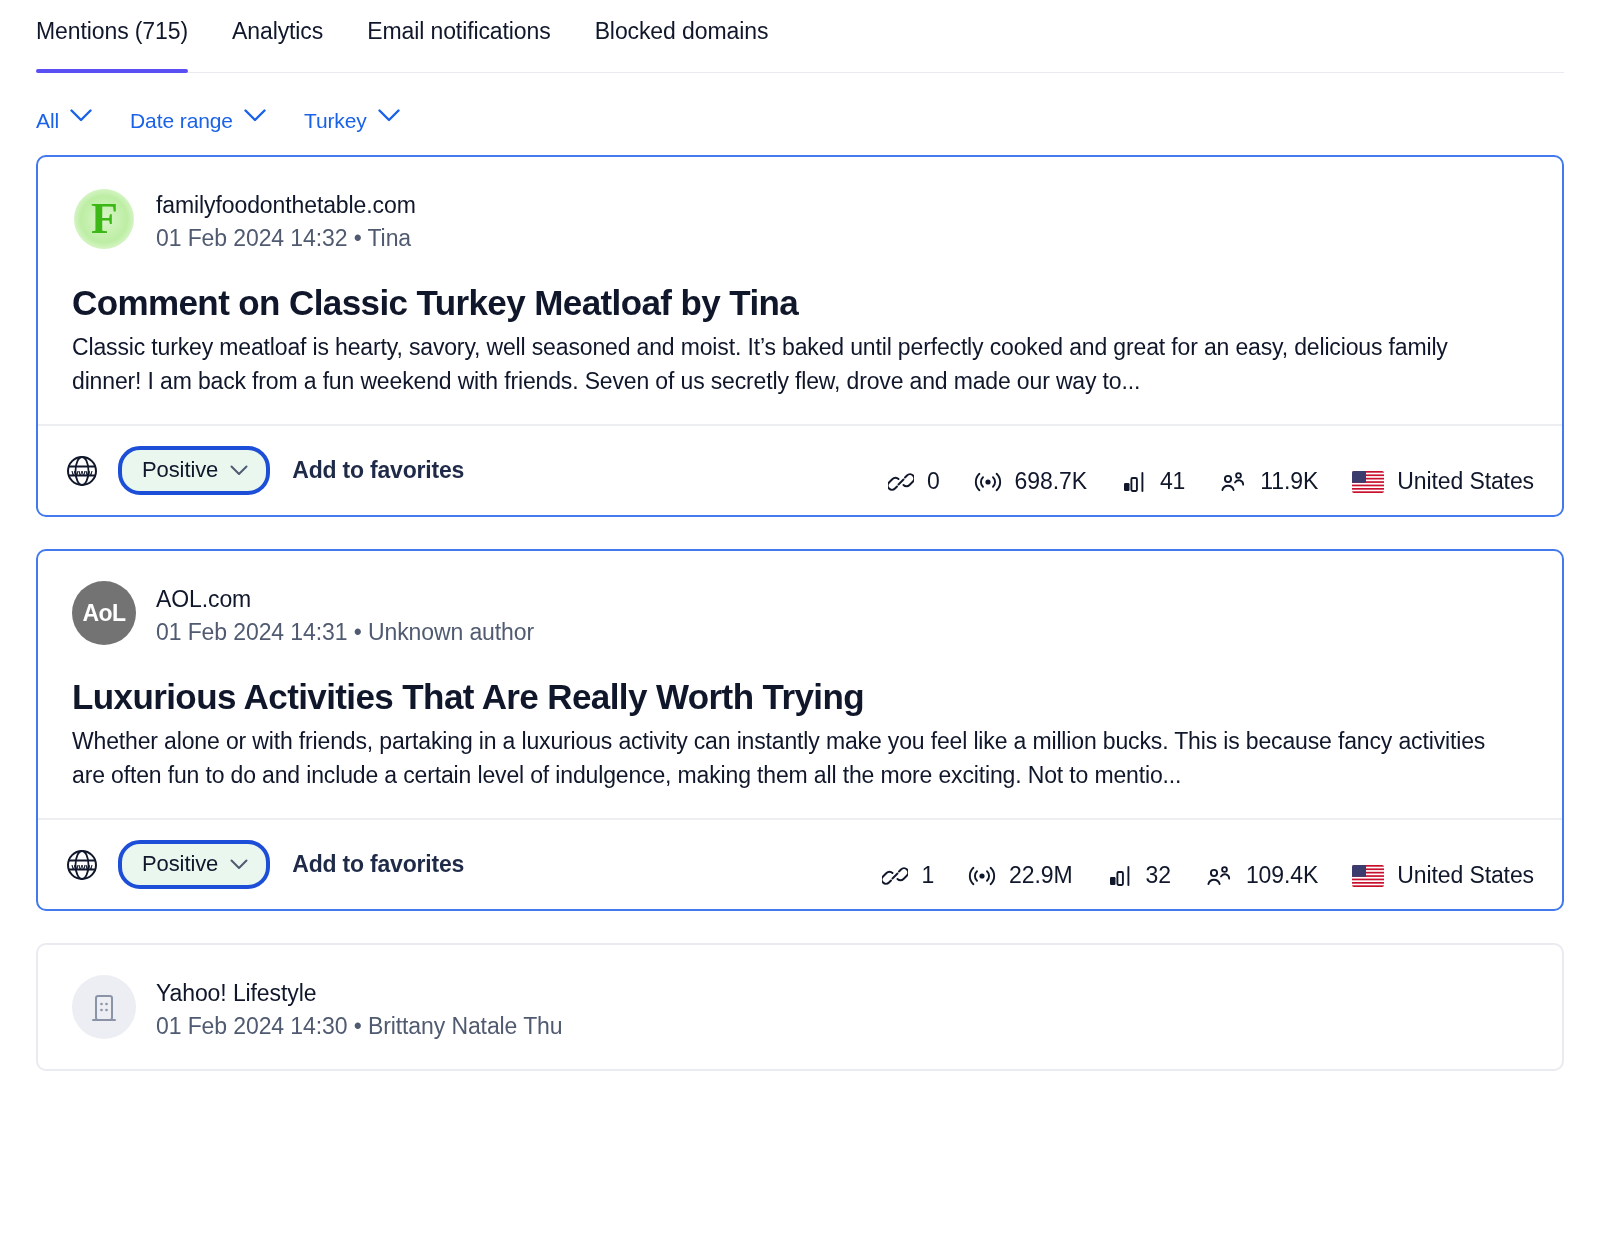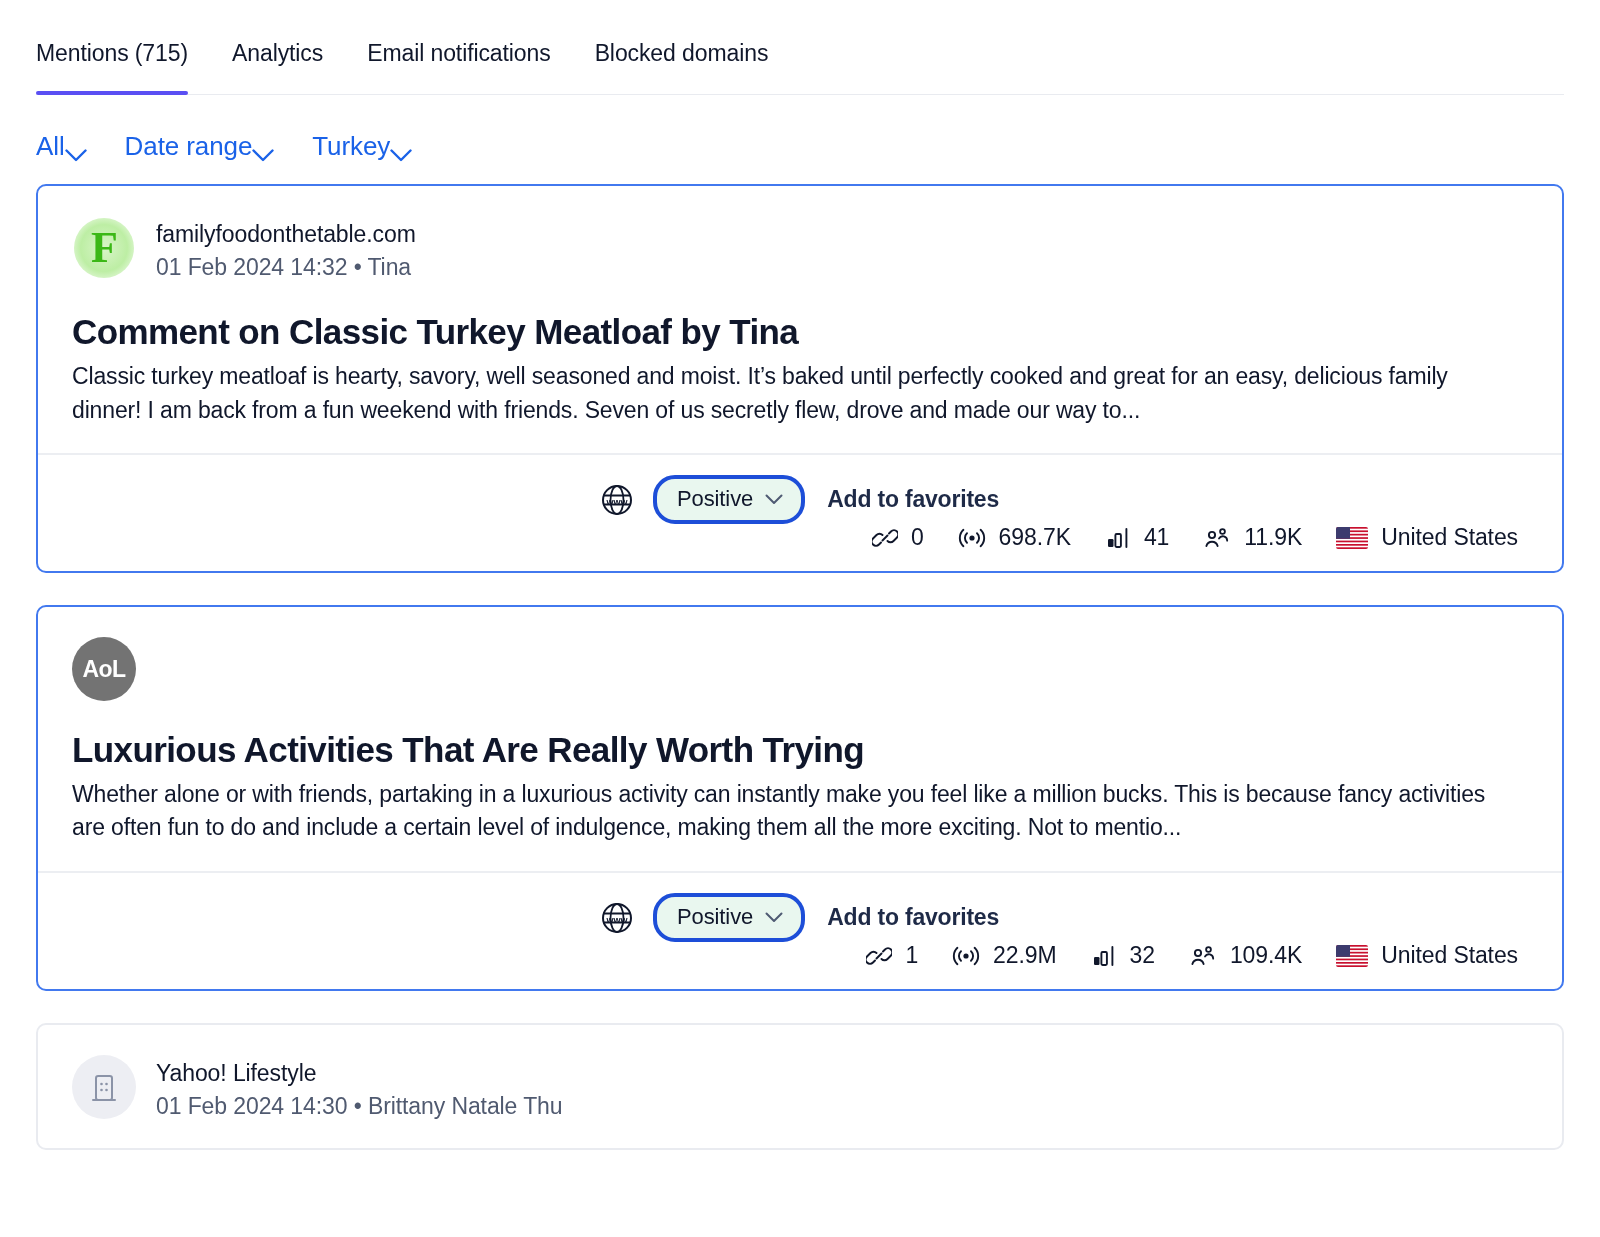--- a/index.html
+++ b/index.html
@@ -11,21 +11,21 @@
   }
   body { padding: 0; }
 
   
   .tabbar {
     position: relative;
     display: flex;
     align-items: flex-end;
     gap: 0;
     padding: 0 36px;
-    height: 95px;
+    height: 73px;
   }
   .tabbar::after {
     content: "";
     position: absolute;
     left: 36px; right: 36px; bottom: 0;
     height: 1px;
     background: #e9ebf0;
   }
   .tab {
     position: relative;
@@ -50,23 +50,24 @@
 
   
   .filterbar {
     display: flex;
     align-items: center;
     gap: 38px;
     padding: 36px 36px 22px 36px;
   }
   .filter {
     display: inline-flex;
-    align-items: flex-end;
+    align-items: flex-start;
+    gap: 11px;
     color: #1a62e8;
-    font-size: 26px;
+    font-size: 21px;
     cursor: pointer;
     letter-spacing: -0.1px;
   }
   .chev { display: inline-block; line-height: 0; }
   .chev svg { display: block; }
 
   
   .cards { padding: 0 36px 0 36px; }
   .card {
     background: #fff;
@@ -127,24 +128,23 @@
     color: #10172b;
     line-height: 1.46;
     margin-top: 6px;
     max-width: 1430px;
     letter-spacing: -0.15px;
   }
 
   .card-footer {
     border-top: 2px solid #eceef2;
     display: flex;
-    align-items: center;
-    padding: 20px 44px;
+    align-items: flex-end;
+    padding: 20px 28px;
     min-height: 76px;
-    flex-direction: column;
   }
   .footer-left { display: flex; align-items: center; gap: 20px; }
   .globe-icon { width: 32px; height: 32px; display: block; }
 
   .pill {
     display: inline-flex; align-items: center; gap: 12px;
     border: 4px solid #1d4ed8;
     background: #e9f7ef;
     color: #10172b;
     border-radius: 22px;
@@ -318,20 +318,24 @@
         </span>
       </div>
     </div>
   </div>
 
   <div class="card">
     <div class="card-body">
       <div class="src-row">
         <div class="avatar aol">
           <span class="aoltext">AoL</span>
+        </div>
+        <div class="src-meta">
+          <div class="src-name">AOL.com</div>
+          <div class="src-sub">01 Feb 2024 14:31 • Unknown author</div>
         </div>
       </div>
       <div class="headline">Luxurious Activities That Are Really Worth Trying</div>
       <div class="snippet">Whether alone or with friends, partaking in a luxurious activity can instantly make you feel like a million bucks. This is because fancy activities are often fun to do and include a certain level of indulgence, making them all the more exciting. Not to mentio...</div>
     </div>
     <div class="card-footer">
       <div class="footer-left">
         <span class="globe-icon">
           <svg class="globe-icon" viewBox="0 0 32 32">
             <circle cx="16" cy="16" r="14" fill="none" stroke="#10172b" stroke-width="2"></circle>

